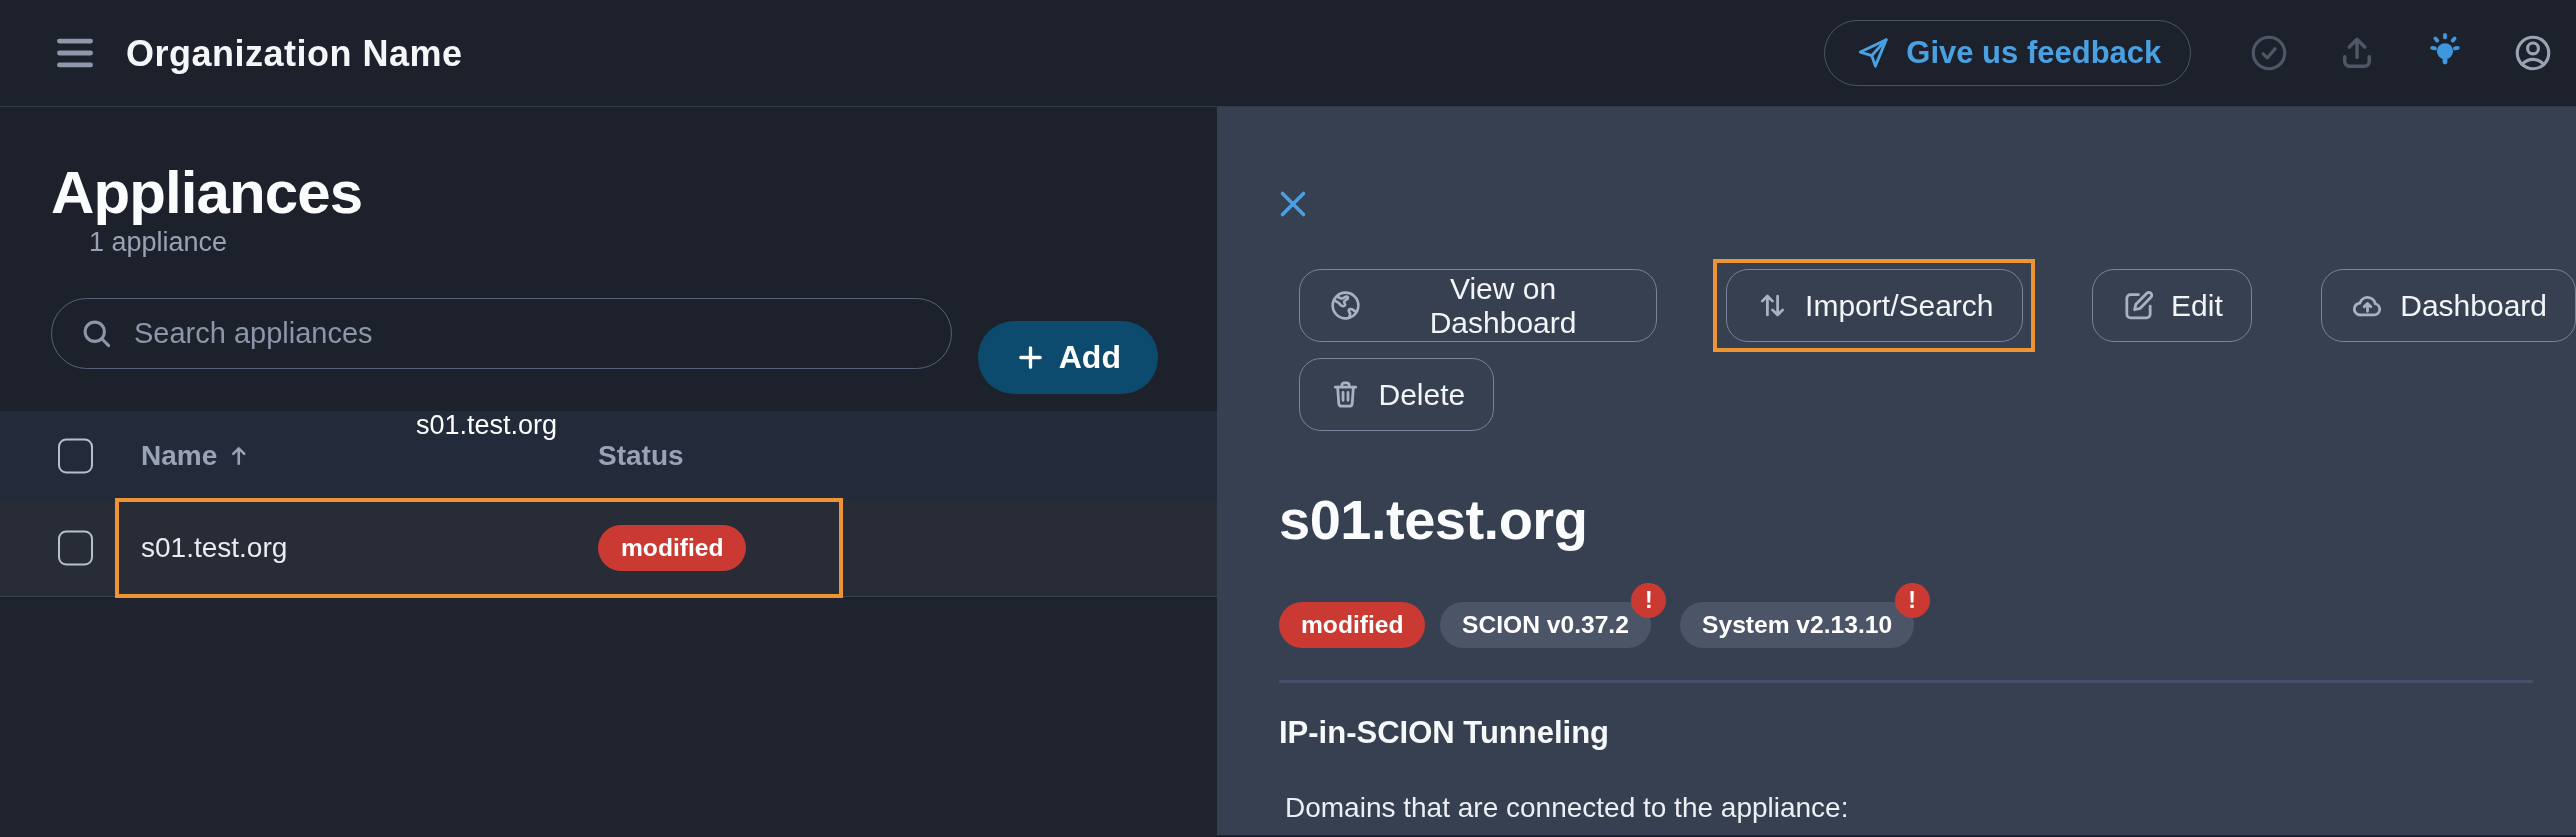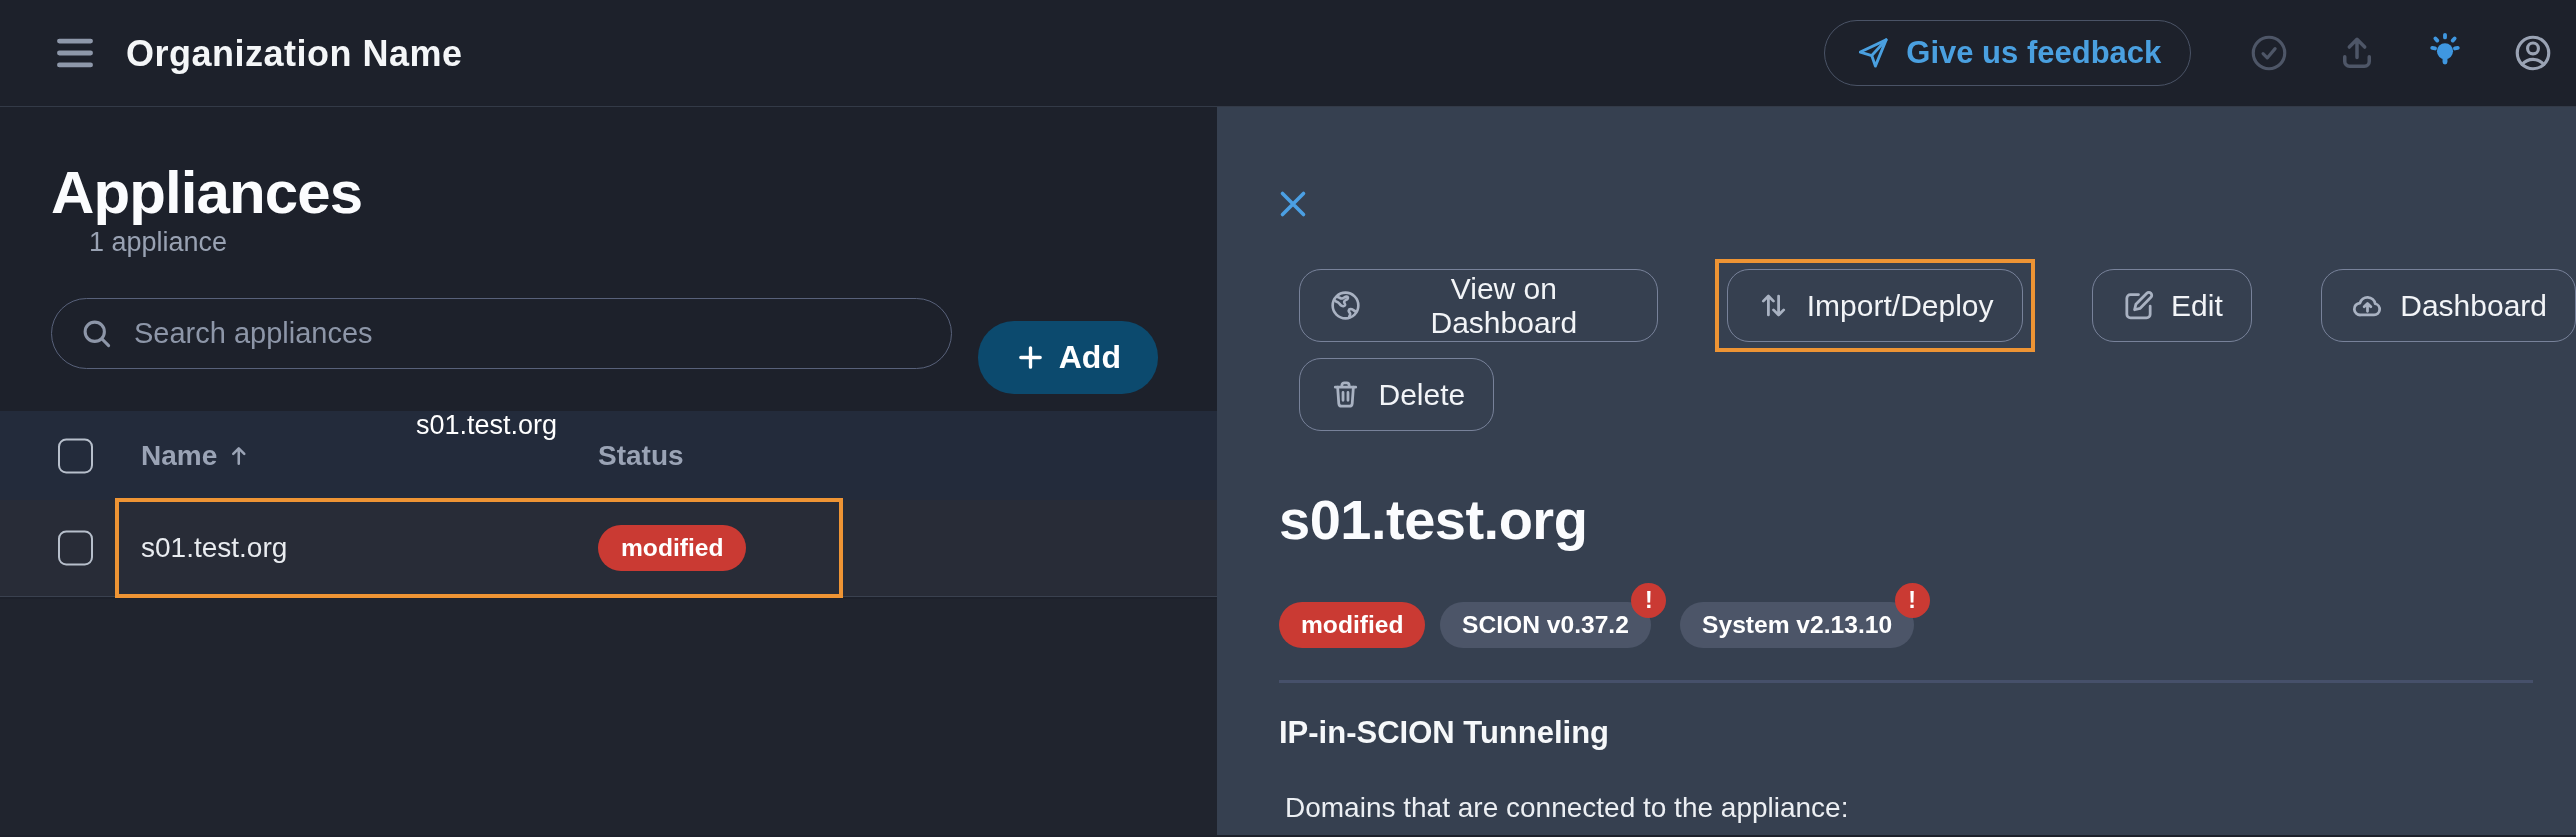--- a/index.html
+++ b/index.html
@@ -236,21 +236,21 @@
           <span>View on Dashboard</span>
         </button>
 
         <button class="action-btn highlighted">
           <span>
             <svg viewBox="0 0 24 24" fill="none" stroke="currentColor" stroke-width="1.9" stroke-linecap="round" stroke-linejoin="round">
               <path d="M8.5 18.5v-13M5 9 8.5 5.5 12 9"></path>
               <path d="M15.5 5.5v13M12 15l3.5 3.5L19 15"></path>
             </svg>
           </span>
-          <span>Import/Deploy</span>
+          <span>Import/Search</span>
         </button>
 
         <button class="action-btn">
           <span>
             <svg viewBox="0 0 24 24" fill="none" stroke="currentColor" stroke-width="1.9" stroke-linecap="round" stroke-linejoin="round">
               <path d="M20 12.5V18a2.5 2.5 0 0 1-2.5 2.5h-11A2.5 2.5 0 0 1 4 18V7a2.5 2.5 0 0 1 2.5-2.5H12"></path>
               <path d="M17.7 3.6a1.95 1.95 0 0 1 2.8 2.8L13 14l-3.7.9.9-3.7z"></path>
             </svg>
           </span>
           <span>Edit</span>

